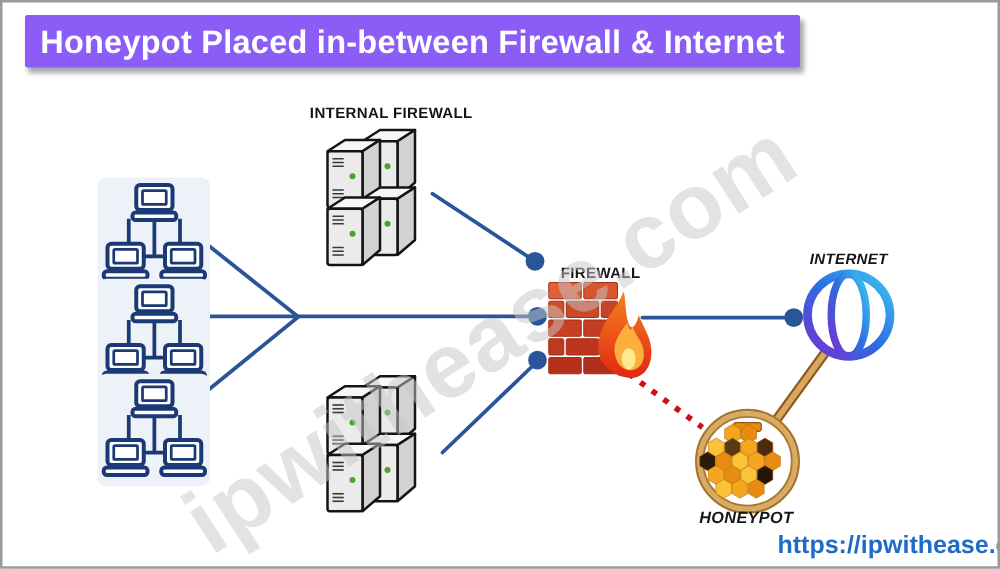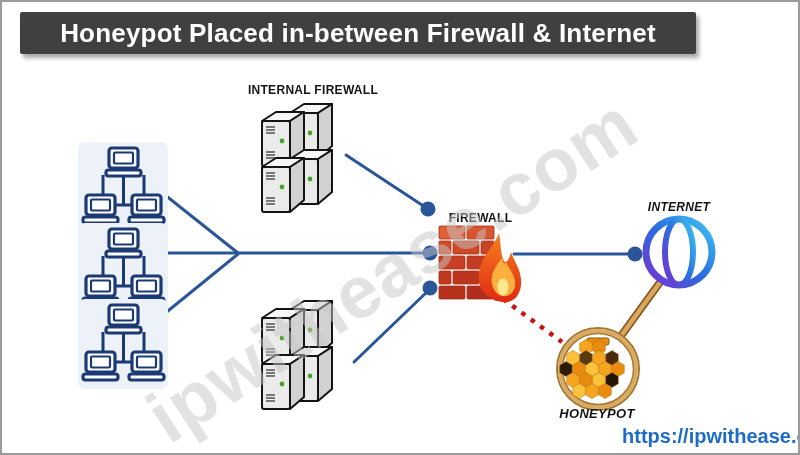--- a/index.html
+++ b/index.html
@@ -3,22 +3,22 @@
 <meta charset="utf-8">
 <style>
   html,body{margin:0;padding:0;background:#fff;}
   .frame{
     position:relative; width:800px; height:455px; box-sizing:border-box;
     background:#fff; border:2px solid #9b9b9b; overflow:hidden;
     box-shadow:0 4px 0 #8b8b8b, 3px 3px 4px rgba(0,0,0,.25);
     font-family:"Liberation Sans", sans-serif;
   }
   .title-bar{
-    position:absolute; left:18px; top:10px; width:676px; height:42px;
-    background:#404040; border-radius:2px;
+    position:absolute; left:18px; top:10px; width:620px; height:42px;
+    background:#8b5cf6; border-radius:2px;
     box-shadow:3px 4px 4px rgba(0,0,0,.35);
     display:flex; align-items:center; justify-content:center;
   }
   .title-bar span{
     color:#fff; font-weight:bold; font-size:26px; letter-spacing:.2px;
     white-space:nowrap;
   }
   .watermark{
     position:absolute; left:390px; top:268px; width:0; height:0;
     pointer-events:none; z-index:6;

